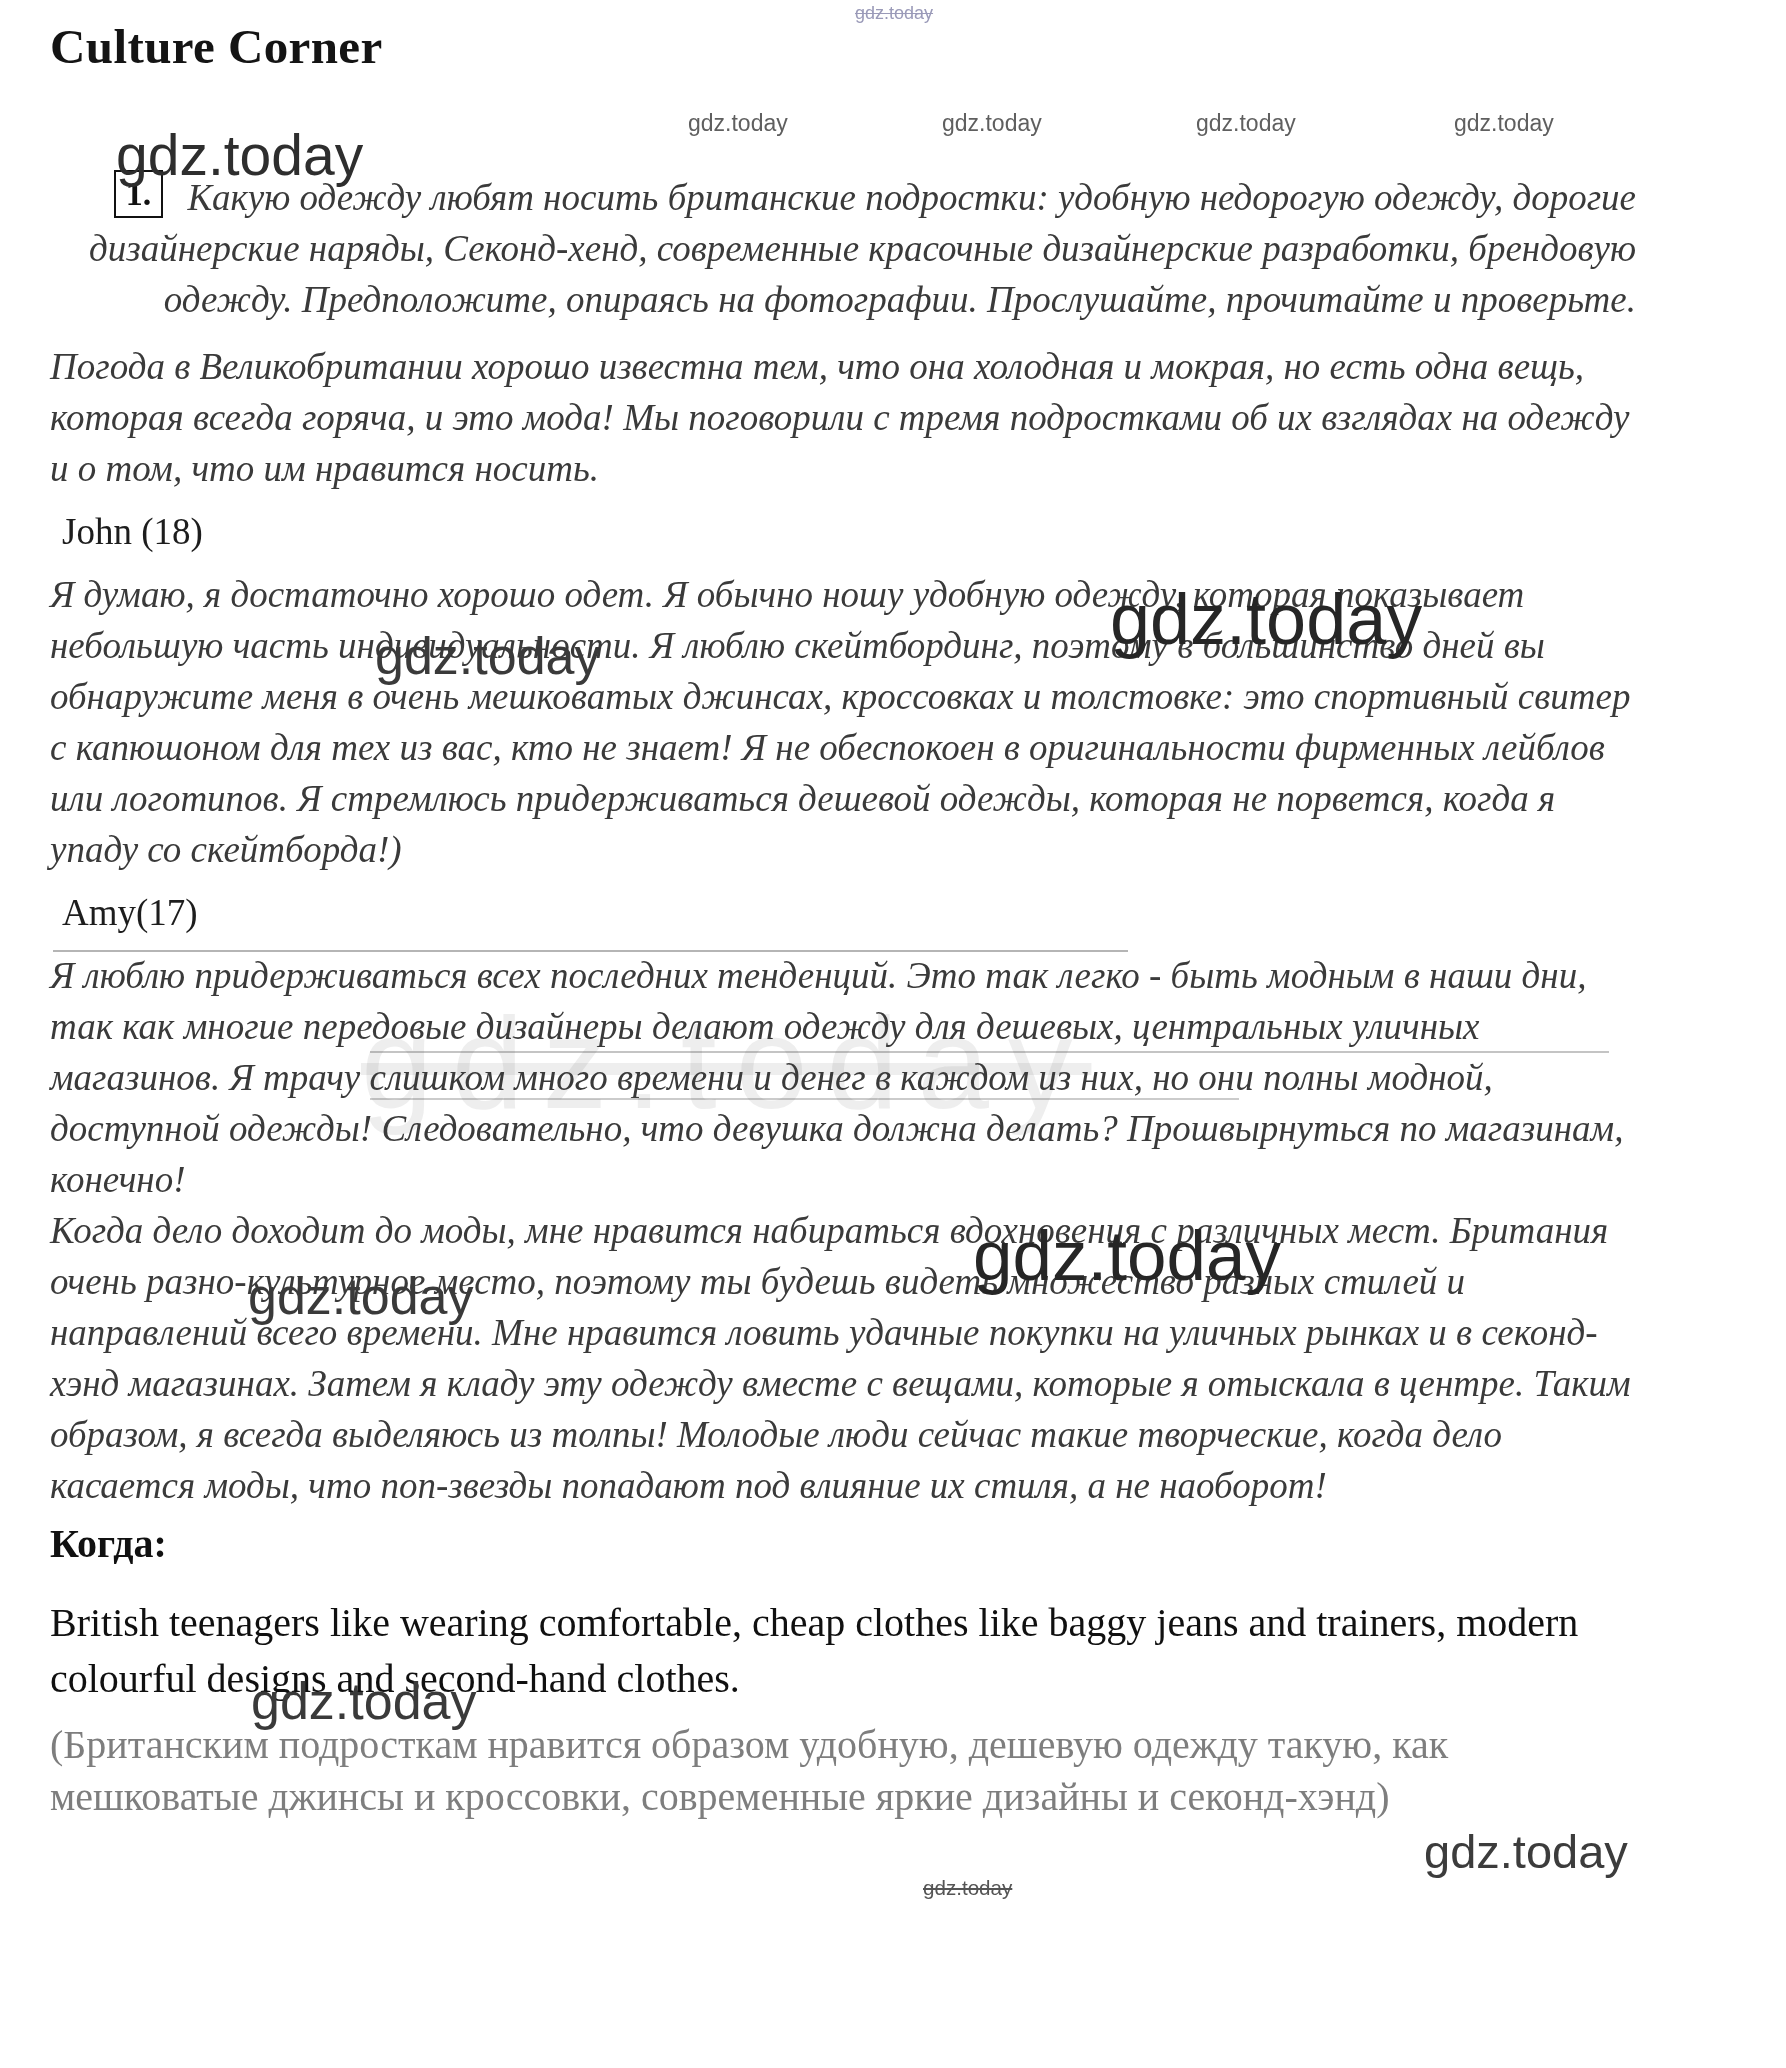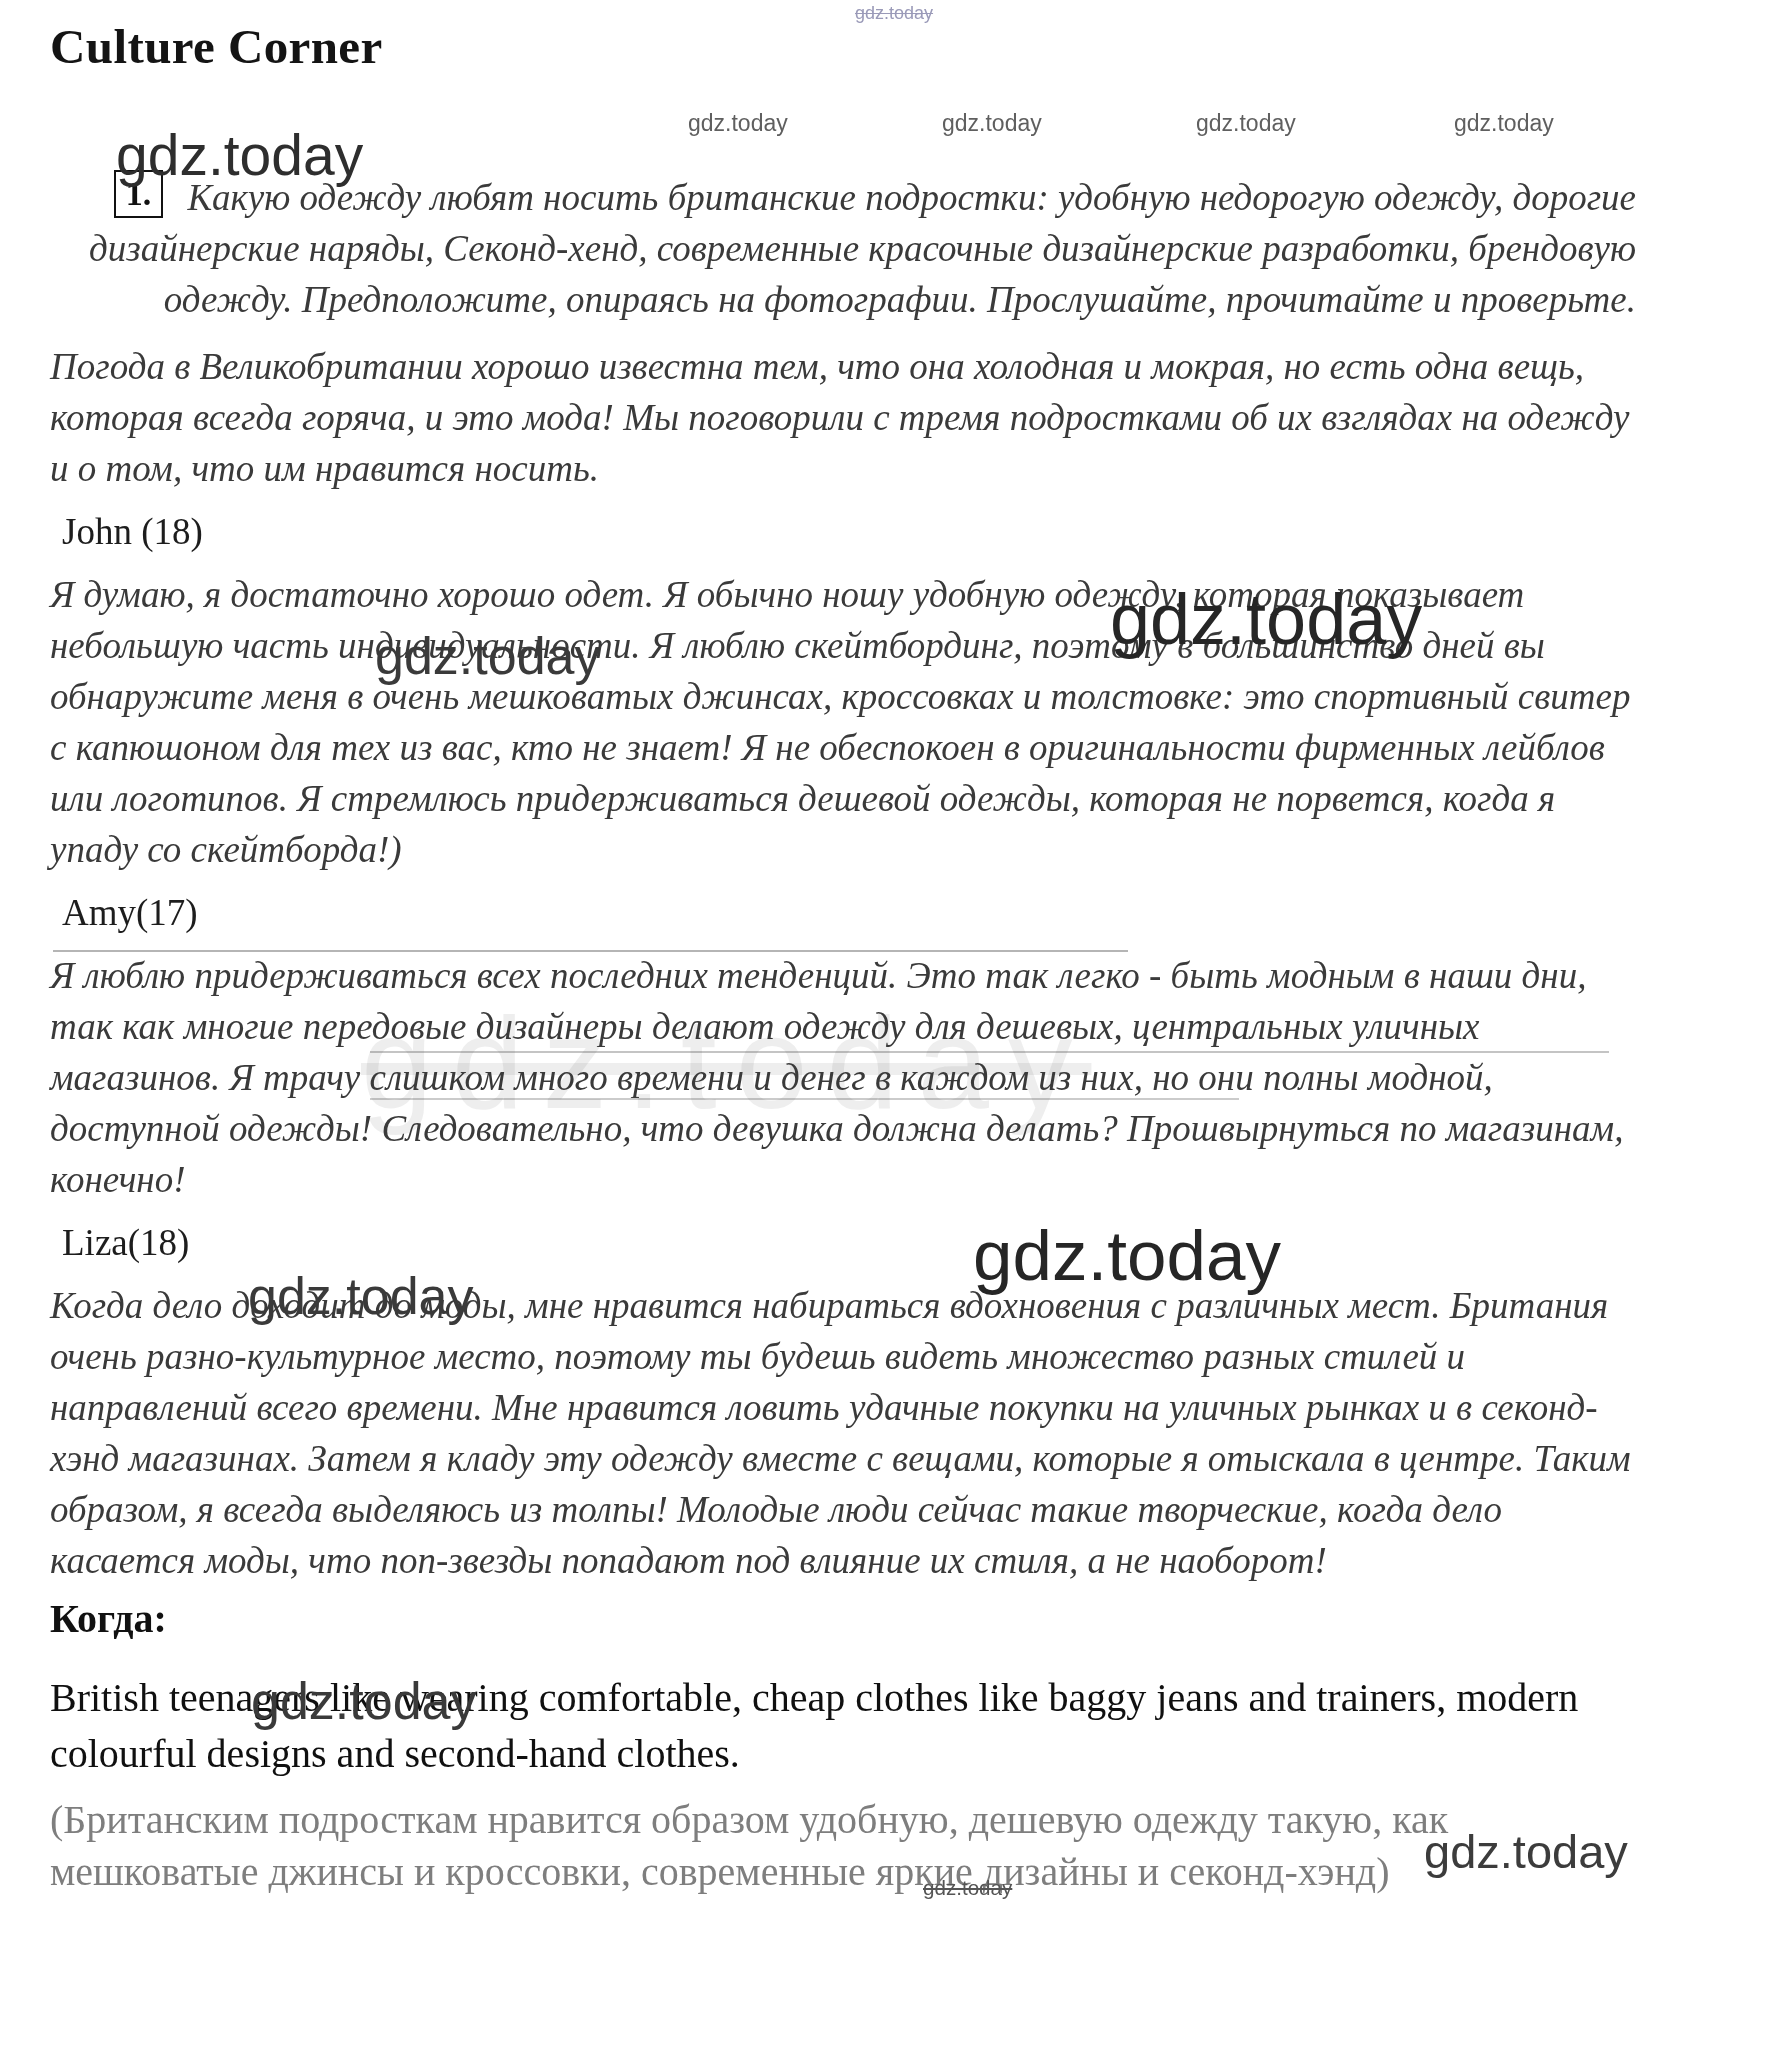--- a/index.html
+++ b/index.html
@@ -112,21 +112,20 @@
 
 
   <p class="italic-para">Погода в Великобритании хорошо известна тем, что она холодная и мокрая, но есть одна вещь, которая всегда горяча, и это мода! Мы поговорили с тремя подростками об их взглядах на одежду и о том, что им нравится носить.</p>
 
   <p class="speaker-name">John (18)</p>
   <p class="italic-para">Я думаю, я достаточно хорошо одет. Я обычно ношу удобную одежду, которая показывает небольшую часть индивидуальности. Я люблю скейтбординг, поэтому в большинство дней вы обнаружите меня в очень мешковатых джинсах, кроссовках и толстовке: это спортивный свитер с капюшоном для тех из вас, кто не знает! Я не обеспокоен в оригинальности фирменных лейблов или логотипов. Я стремлюсь придерживаться дешевой одежды, которая не порвется, когда я упаду со скейтборда!)</p>
 
   <p class="speaker-name">Amy(17)</p>
   <p class="italic-para">Я люблю придерживаться всех последних тенденций. Это так легко - быть модным в наши дни, так как многие передовые дизайнеры делают одежду для дешевых, центральных уличных магазинов. Я трачу слишком много времени и денег в каждом из них, но они полны модной, доступной одежды! Следовательно, что девушка должна делать? Прошвырнуться по магазинам, конечно!</p>
 
-  <p class="speaker-name">Liza(18)</p>
   <p class="italic-para">Когда дело доходит до моды, мне нравится набираться вдохновения с различных мест. Британия очень разно-культурное место, поэтому ты будешь видеть множество разных стилей и направлений всего времени. Мне нравится ловить удачные покупки на уличных рынках и в секонд-хэнд магазинах. Затем я кладу эту одежду вместе с вещами, которые я отыскала в центре. Таким образом, я всегда выделяюсь из толпы! Молодые люди сейчас такие творческие, когда дело касается моды, что поп-звезды попадают под влияние их стиля, а не наоборот!</p>
 
   <p class="answer-heading">Когда:</p>
 
   <p class="answer-english">British teenagers like wearing comfortable, cheap clothes like baggy jeans and trainers, modern colourful designs and second-hand clothes.</p>
 
   <p class="answer-russian">(Британским подросткам нравится образом удобную, дешевую одежду такую, как мешковатые джинсы и кроссовки, современные яркие дизайны и секонд-хэнд)</p>
 
 </div>
 

